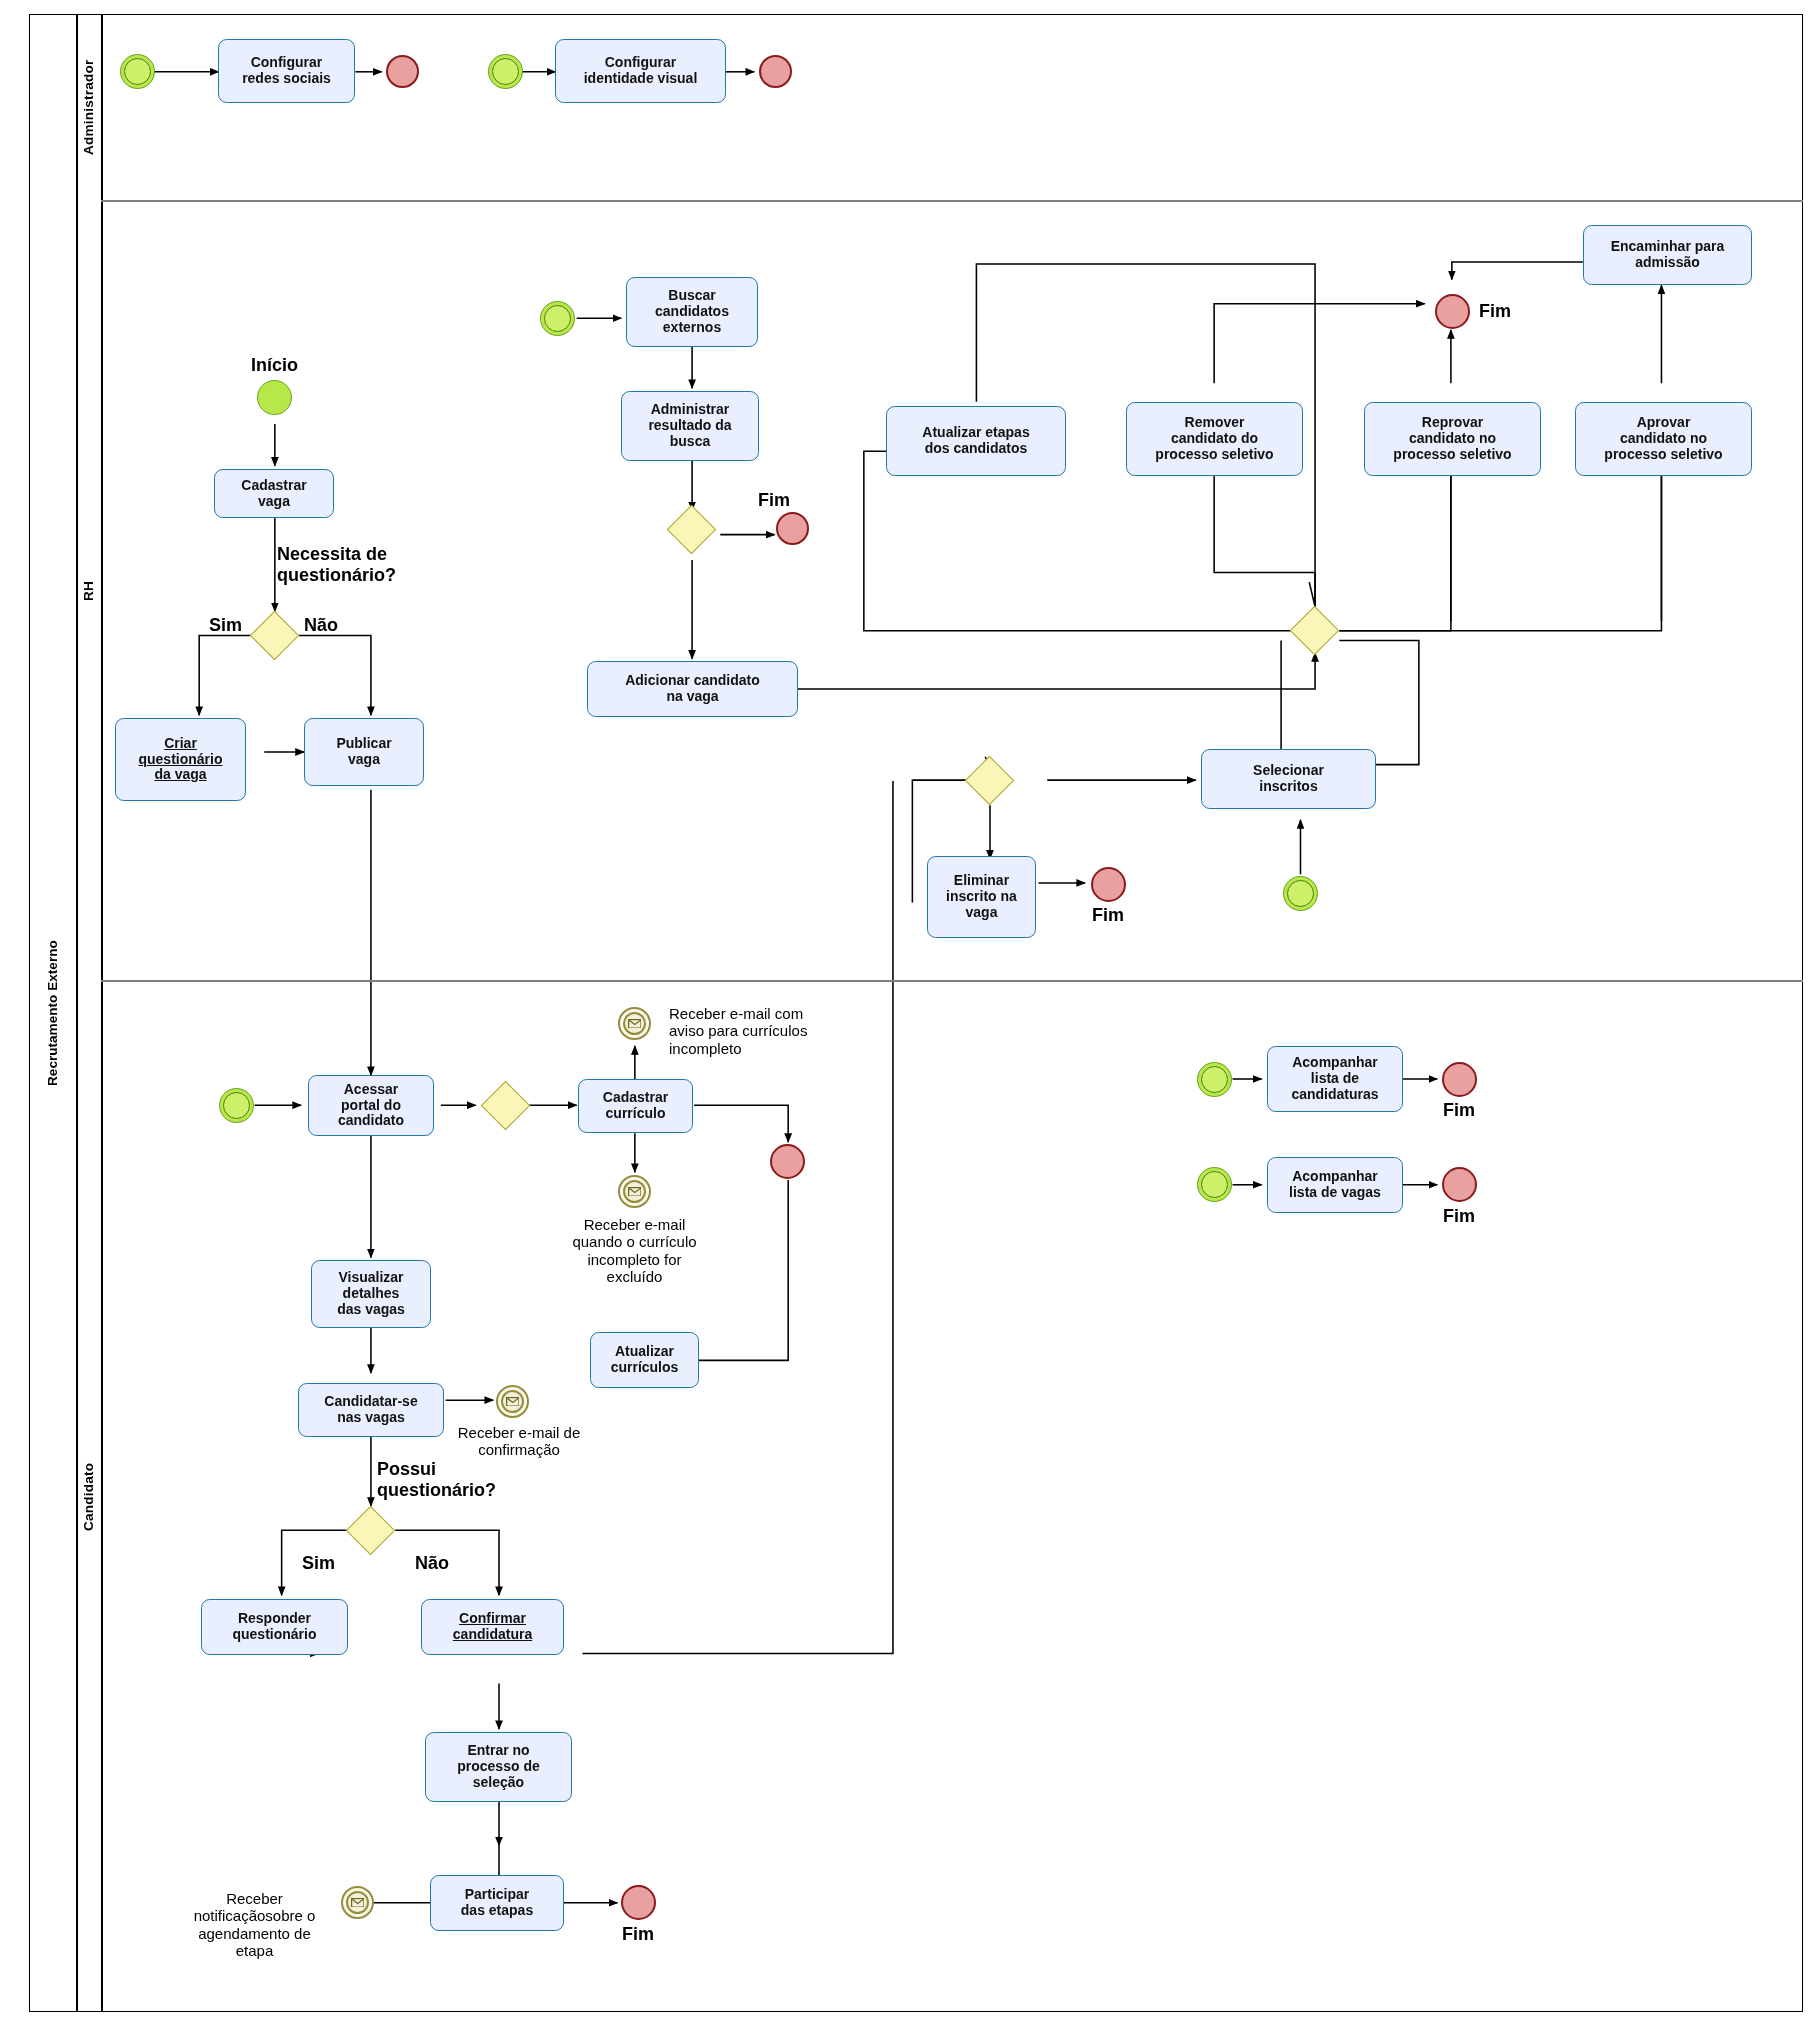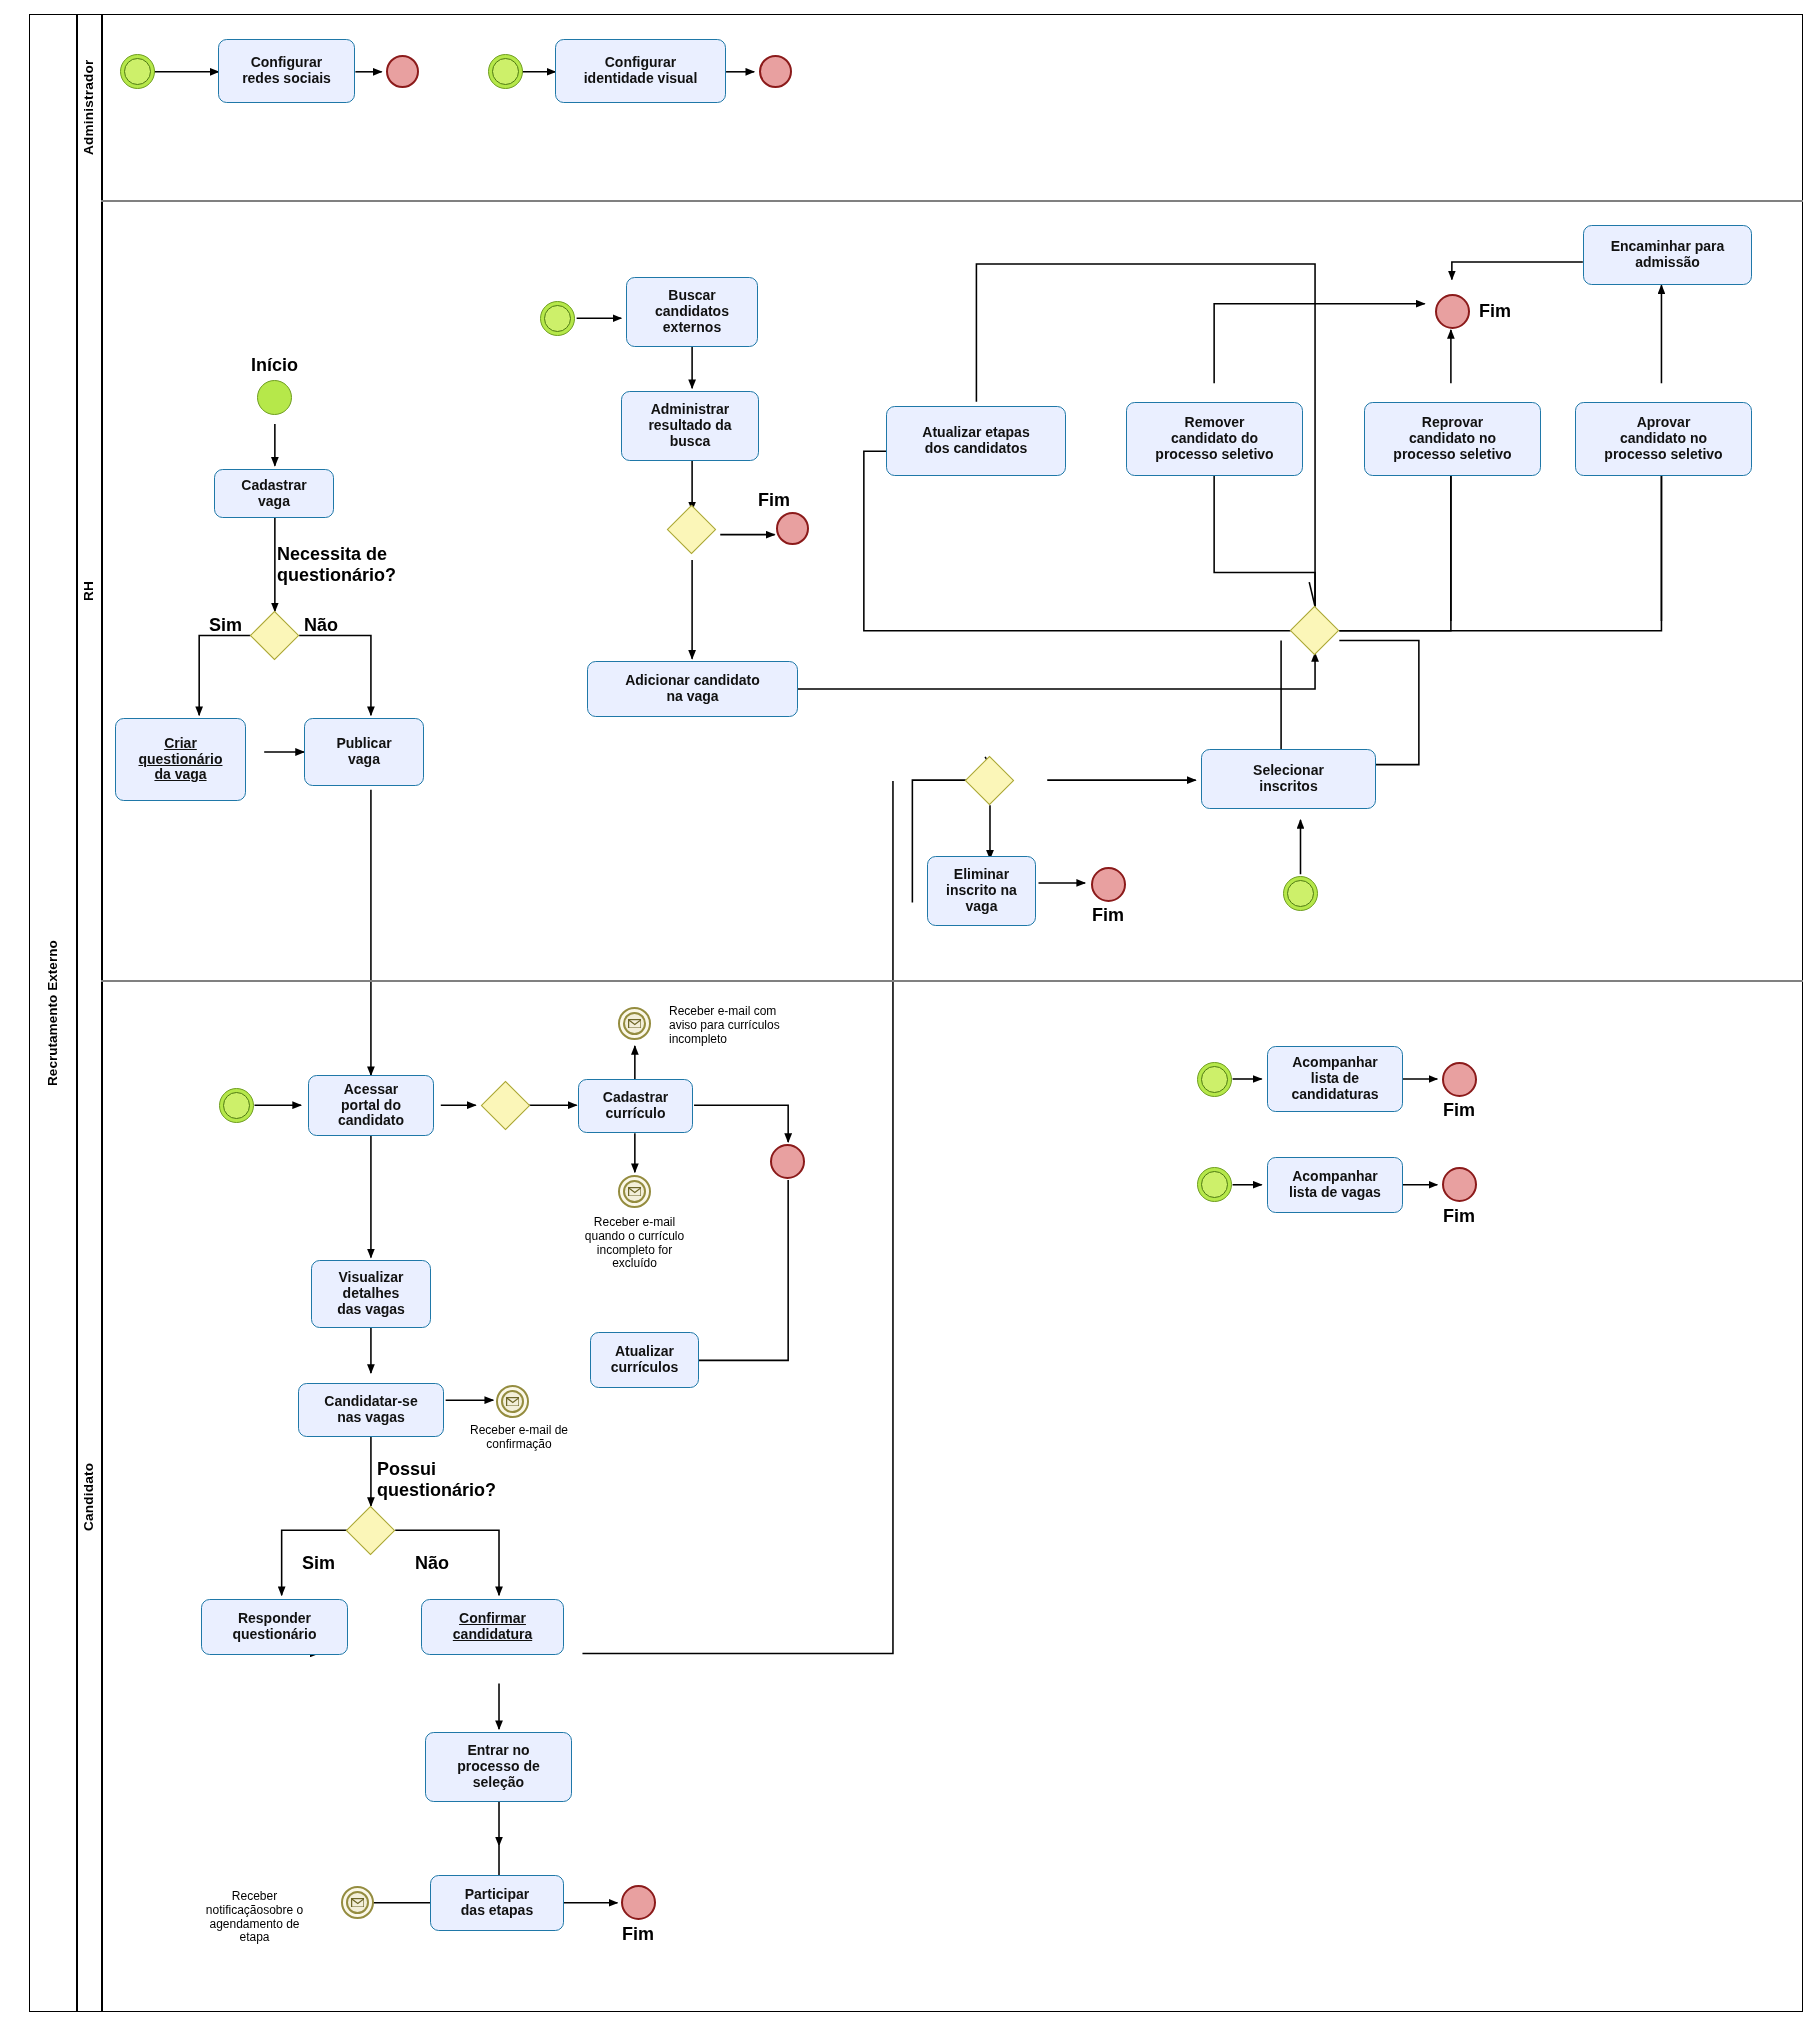--- a/index.html
+++ b/index.html
@@ -47,21 +47,21 @@
     border:1.5px solid #4e7a12;background:#cdf06a;}
 
   
   .gw{position:absolute;background:#fbf6b8;border:1.9px solid #a8a432;
       box-sizing:border-box;transform:rotate(45deg);}
 
   
   .lbl{position:absolute;font-size:18px;color:#000;line-height:1.15;}
   .lbl.b{font-weight:bold;}
   .lbl.c{text-align:center;}
-  .lbl.sm{font-size:12px;font-weight:normal;}
+  .lbl.sm{font-size:15px;font-weight:normal;}
 </style>
 </head>
 <body>
 
 <div id="canvas">
 
   <svg id="wires" viewBox="0 0 1871 2089">
     <defs>
       <marker id="arr" markerWidth="10" markerHeight="8" refX="9" refY="4" orient="auto" markerUnits="userSpaceOnUse">
         <path d="M0,0 L10,4 L0,8 z" fill="#000"></path>
@@ -238,21 +238,21 @@
 
   <div class="gw" style="left:1297px;top:613px;width:35px;height:35px;"></div>
 
   <div class="gw" style="left:972px;top:763px;width:35px;height:35px;"></div>
   <div class="task" style="left:1201px;top:749px;width:175px;height:60px;white-space:pre-line;">Selecionar
 inscritos</div>
   <div class="ev ev-start-timer" style="left:1283px;top:876px;width:35px;height:35px;">
     <div class="timer-face"></div>
   </div>
 
-  <div class="task" style="left:927px;top:856px;width:109px;height:70px;white-space:pre-line;">Eliminar
+  <div class="task" style="left:927px;top:856px;width:109px;height:82px;white-space:pre-line;">Eliminar
 inscrito na
 vaga</div>
   <div class="ev ev-end" style="left:1091px;top:867px;width:35px;height:35px;"></div>
   <div class="lbl b c" style="left:1079px;top:905px;width:58px;">Fim</div>
 
   <div class="ev ev-start-timer" style="left:219px;top:1088px;width:35px;height:35px;">
     <div class="timer-face"></div>
   </div>
   <div class="task" style="left:308px;top:1075px;width:126px;height:61px;white-space:pre-line;">Acessar
 portal do

